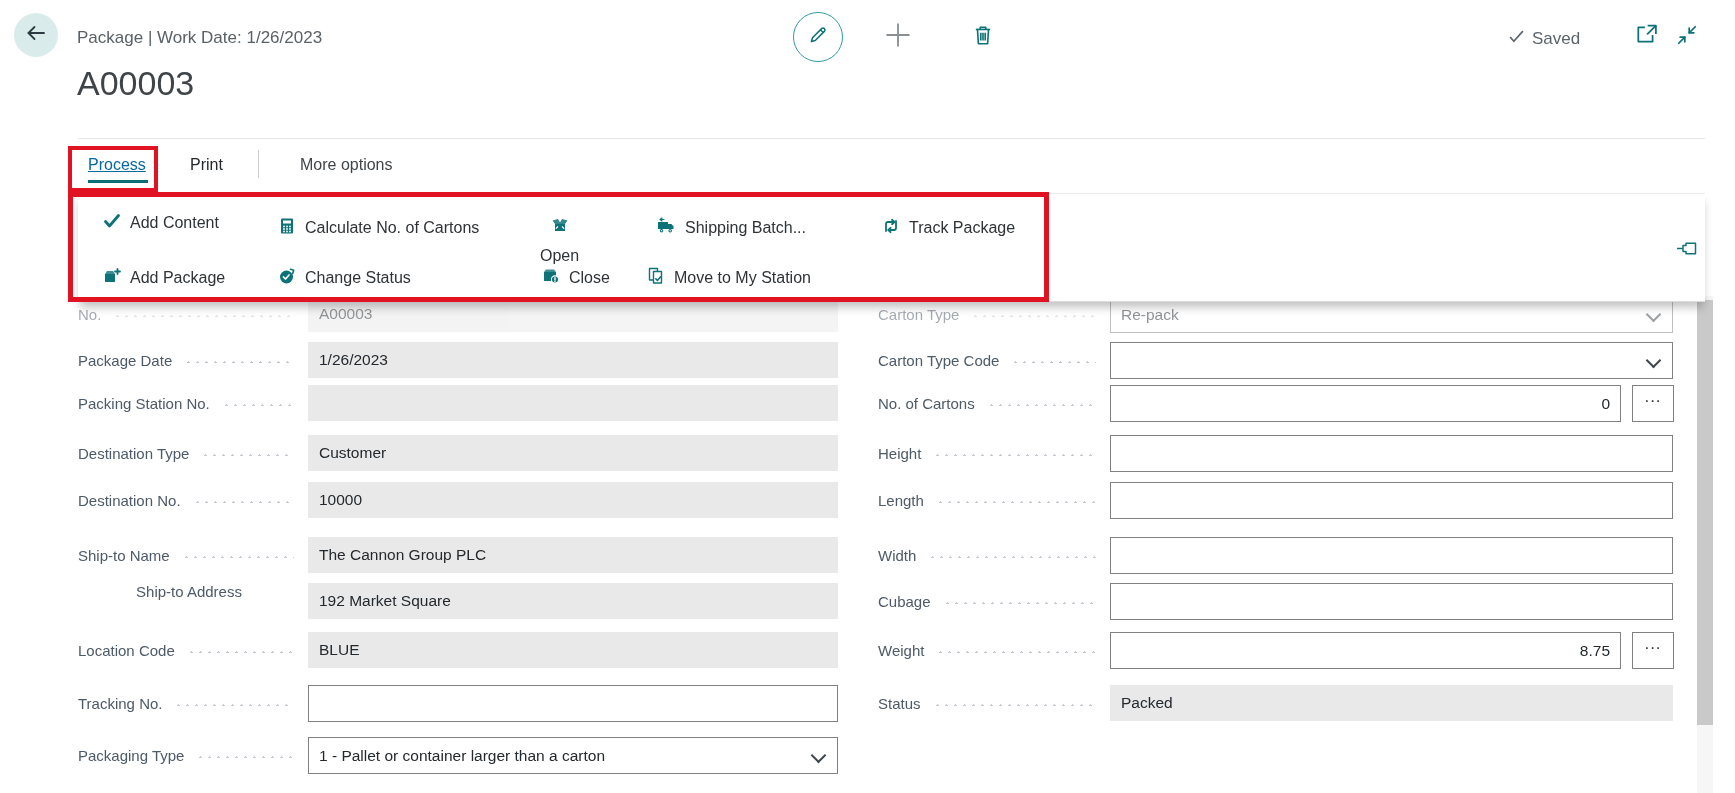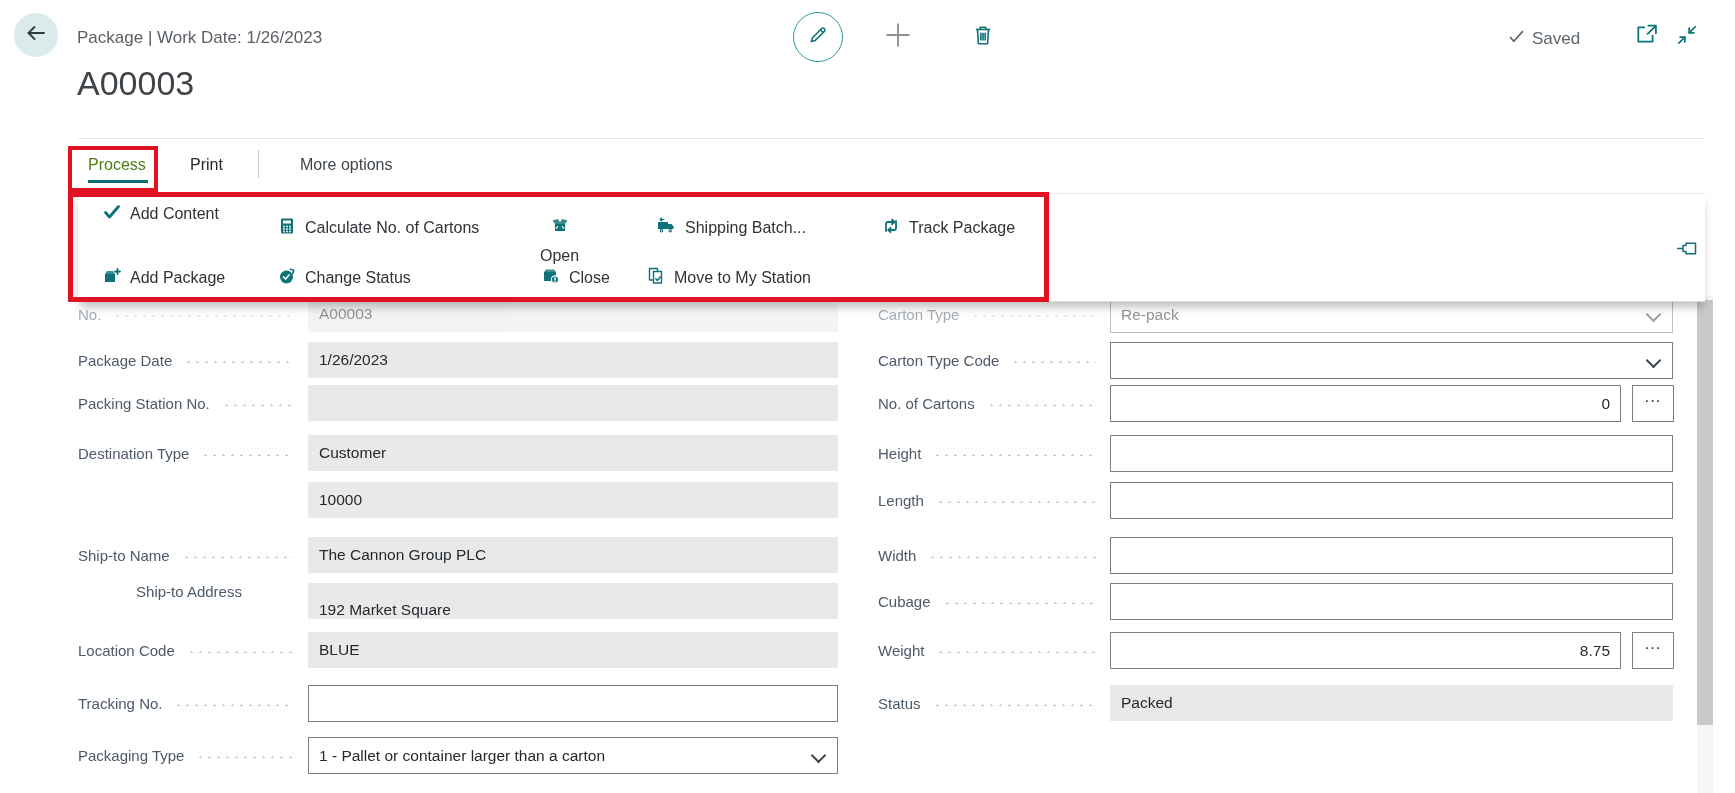--- a/index.html
+++ b/index.html
@@ -13,21 +13,21 @@
   .edit-circle{position:absolute;left:793px;top:12px;width:50px;height:50px;border-radius:50%;
                border:1.6px solid #2f9ba1;box-sizing:border-box;display:flex;align-items:center;justify-content:center;cursor:pointer;}
   .icon-btn{position:absolute;cursor:pointer;display:flex;align-items:center;justify-content:center;}
   .saved{position:absolute;left:1508px;top:28px;display:flex;align-items:center;gap:7px;
          font-size:17px;color:#5c656c;}
   .page-title{position:absolute;left:77px;top:64px;font-size:34px;font-weight:300;color:#3f4449;}
 
   
   .topline{position:absolute;left:78px;top:138px;width:1627px;height:1px;background:#e6e6e6;}
   .tab{position:absolute;top:156px;font-size:16px;cursor:pointer;white-space:nowrap;}
-  .tab.active{color:#4d7c0f;}
+  .tab.active{color:#0369a1;text-decoration:underline;}
   .tab-underline{position:absolute;left:88px;top:180px;width:60px;height:3px;background:#0d6e75;}
   .tab-divider{position:absolute;left:258px;top:150px;width:1px;height:28px;background:#cdcdcd;}
 
   
   .menu-panel{position:absolute;left:78px;top:193px;width:1627px;height:109px;background:#fff;
               border-top:1px solid #ececec;border-bottom:1px solid #dcdcdc;box-sizing:border-box;
               box-shadow:0 7px 9px -2px rgba(0,0,0,.25);z-index:5;}
   .mi{position:absolute;display:flex;align-items:center;gap:9px;height:24px;font-size:16px;
       color:#2f3337;cursor:pointer;white-space:nowrap;}
   .mi svg{flex:none;}
@@ -134,21 +134,21 @@
 
   <div class="topline"></div>
   <div class="tab active" style="left:88px;">Process</div>
   <div class="tab-underline"></div>
   <div class="tab" style="left:190px;color:#24292d;">Print</div>
   <div class="tab-divider"></div>
   <div class="tab" style="left:300px;color:#3f454a;">More options</div>
 
   <div class="menu-panel">
 
-    <div class="mi" style="left:25px;top:8px;">
+    <div class="mi" style="left:25px;top:17px;">
       <span>
         <svg width="18" height="18" viewBox="0 0 18 18" fill="none">
             <path d="M2.5 9.5l4 4.5L15.5 3.5" stroke="#0e7378" stroke-width="2.8" stroke-linecap="round" stroke-linejoin="round"></path>
           </svg>
       </span>
       <span>Add Content</span>
     </div>
     <div class="mi" style="left:200px;top:22px;">
       <span>
         <svg width="18" height="18" viewBox="0 0 18 18">
@@ -285,37 +285,41 @@
   </div>
 
   <div class="flabel" style="left:78px;top:435px;width:222px;">
     <span class="lt">Destination Type</span>
       <span class="leader"></span>
   </div>
   <div class="ro" style="left:308px;top:435px;width:530px;">
     <span>Customer</span>
   </div>
 
+  <div class="flabel" style="left:78px;top:482px;width:222px;">
+    <span class="lt">Destination No.</span>
+      <span class="leader"></span>
+  </div>
   <div class="ro" style="left:308px;top:482px;width:530px;">
     <span>10000</span>
   </div>
 
   <div class="flabel" style="left:78px;top:537px;width:222px;">
     <span class="lt">Ship-to Name</span>
       <span class="leader"></span>
   </div>
   <div class="ro" style="left:308px;top:537px;width:530px;">
     <span>The Cannon Group PLC</span>
   </div>
 
   <div class="flabel" style="left:78px;top:583px;width:222px;flex-direction:column;">
     <span class="lt">Ship-to Address</span>
       <span class="leader"></span>
   </div>
-  <div class="ro" style="left:308px;top:583px;width:530px;align-items:flex-end;">
+  <div class="ro" style="left:308px;top:583px;width:530px;">
     <span>192 Market Square</span>
   </div>
 
   <div class="flabel" style="left:78px;top:632px;width:222px;">
     <span class="lt">Location Code</span>
       <span class="leader"></span>
   </div>
   <div class="ro" style="left:308px;top:632px;width:530px;">
     <span>BLUE</span>
   </div>

